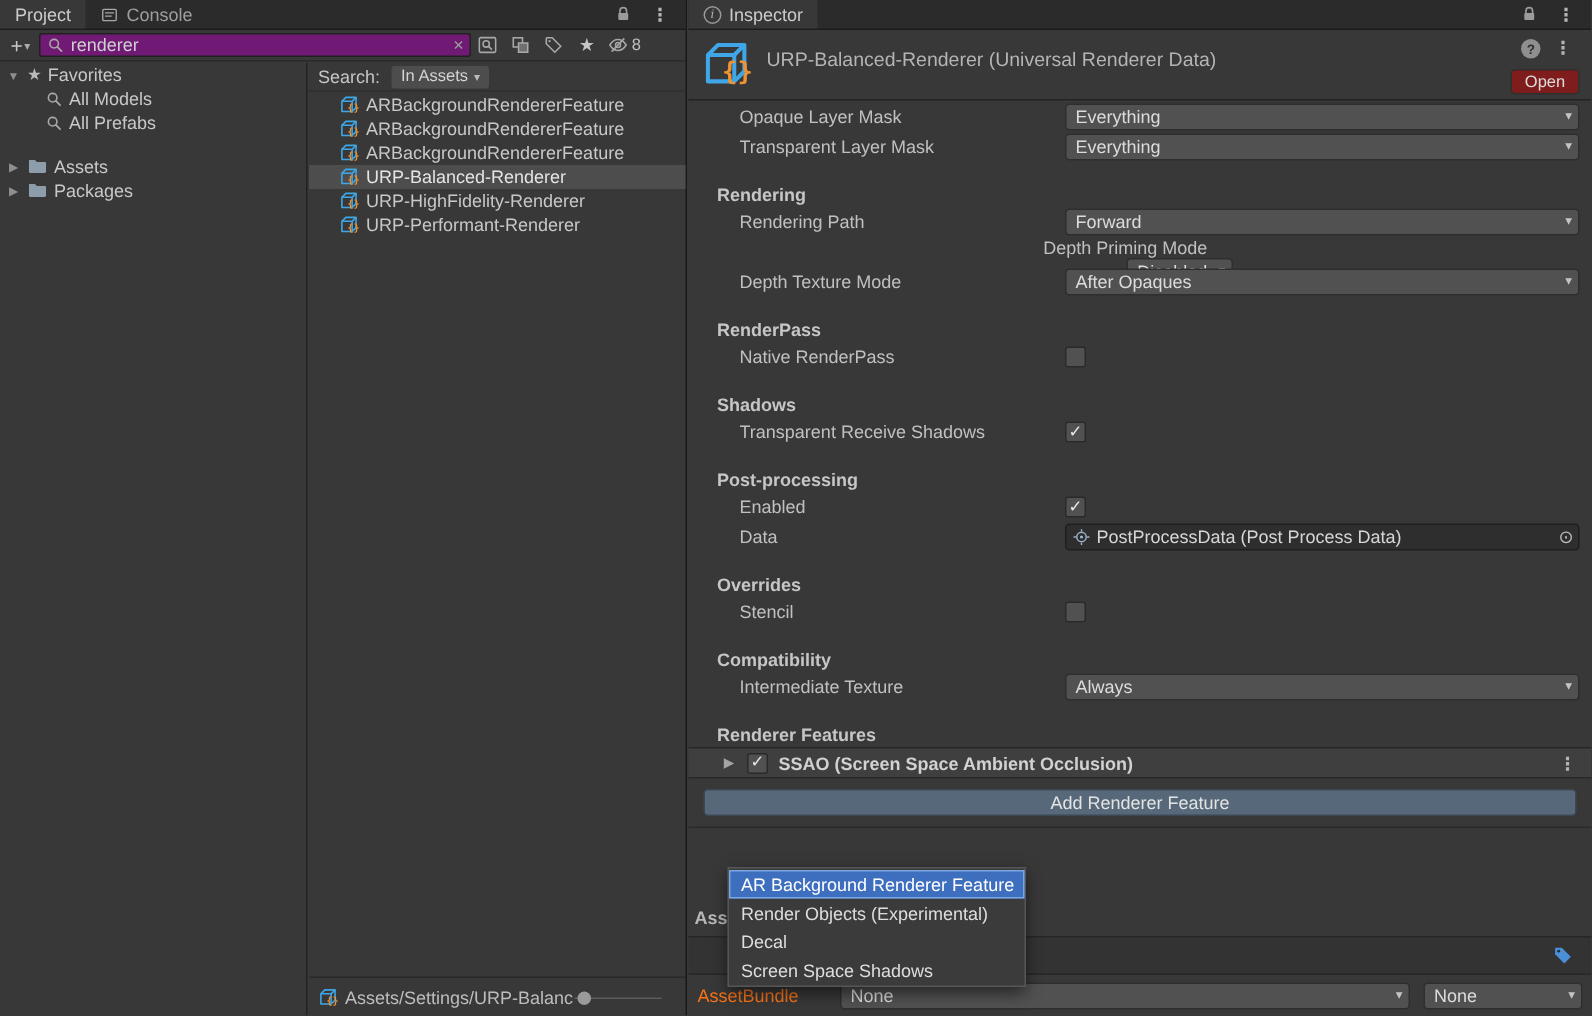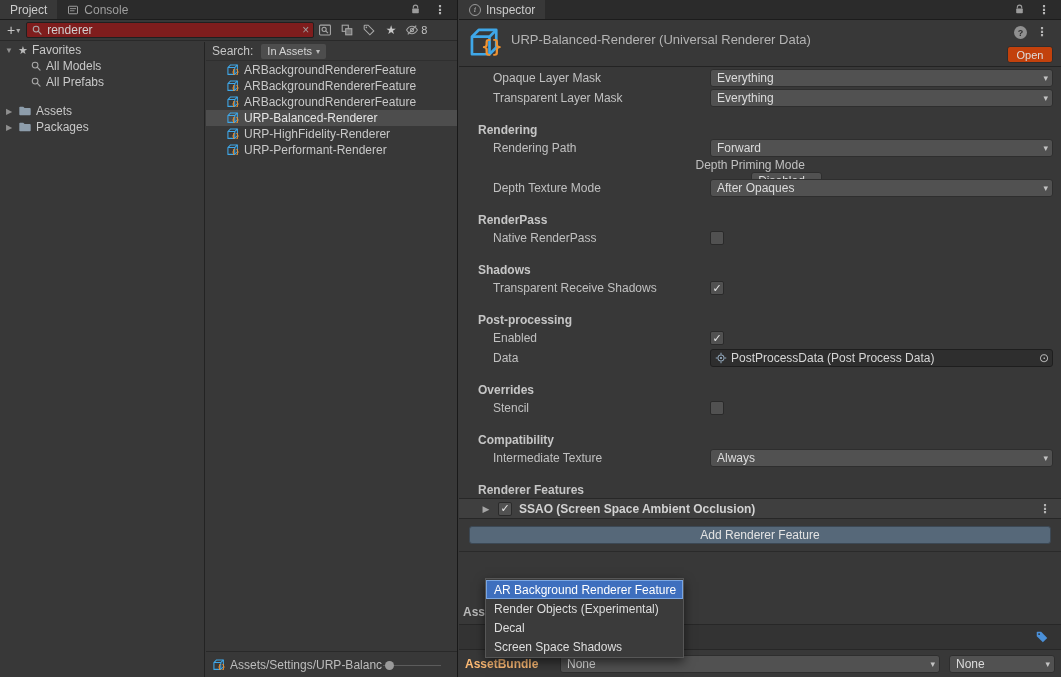--- a/index.html
+++ b/index.html
@@ -34,21 +34,21 @@
         display:flex; align-items:center; justify-content:center; color:#e8e8e8; font-size:11px; line-height:1; }
   .cb .mark { display:none; }
   .cb.checked .mark { display:block; }
 
   
   .project-panel { position:absolute; left:0; top:0; width:458px; height:677px; border-right:1px solid #191919; }
   .pj-toolbar { position:absolute; left:0; top:20px; right:0; height:21px; display:flex; align-items:center;
                 padding:0 3px; border-bottom:1px solid #292929; }
   .plus-btn { display:flex; align-items:center; padding:0 4px; color:#c8c8c8; font-size:14px; }
   .plus-btn .caret { font-size:8px; color:#aaa; margin-left:1px; }
-  .searchfield { width:288px; height:16px; margin-left:2px; background:#7f1d1d; border:1px solid #202020;
+  .searchfield { width:288px; height:16px; margin-left:2px; background:#701a75; border:1px solid #202020;
                  border-radius:2px; display:flex; align-items:center; gap:4px; padding:0 4px; color:#d0d0d0; }
   .searchfield .sf-text { flex:1; overflow:hidden; white-space:nowrap; }
   .searchfield .clear { color:#9d9d9d; }
   .tb-ic { width:22px; height:17px; display:flex; align-items:center; justify-content:center; }
   .tb-star { color:#c6c6c6; font-size:12px; }
   .hidden-count { display:flex; align-items:center; gap:2px; padding:0 3px; font-size:11px; color:#c0c0c0; }
 
   .tree { position:absolute; left:0; top:42px; width:205px; bottom:0; border-right:1px solid #232323; }
   .tree-row { height:16px; display:flex; align-items:center; gap:4px; padding-left:4px; color:#c8c8c8; }
   .tree-row.child { padding-left:30px; }
@@ -73,21 +73,21 @@
   .slider-track { position:absolute; left:0; right:0; top:13px; height:1px; background:#5c5c5c; }
   .slider-knob { position:absolute; left:2px; top:9px; width:9px; height:9px; border-radius:50%; background:#9a9a9a; }
 
   
   .inspector-panel { position:absolute; left:459px; top:0; width:602px; height:677px; background:#383838; }
   .insp-header { position:absolute; top:20px; left:0; right:0; height:47px; border-bottom:1px solid #232323; }
   .insp-icon { position:absolute; left:8px; top:5px; }
   .insp-title { position:absolute; left:52px; top:12px; font-size:13px; color:#b4b4b4; white-space:nowrap; }
   .hdr-help { position:absolute; right:34px; top:6px; }
   .hdr-kebab { position:absolute; right:13px; top:6px; }
-  .open-btn { position:absolute; right:8px; top:26px; width:46px; height:17px; background:#c2410c;
+  .open-btn { position:absolute; right:8px; top:26px; width:46px; height:17px; background:#7f1d1d;
               border:1px solid #2e2e2e; border-radius:3px; color:#dedede; font-size:11px;
               font-family:inherit; display:flex; align-items:center; justify-content:center; }
 
   .insp-content { position:absolute; top:68px; left:0; right:0; }
   .sec-h { height:16px; margin-top:14px; padding-left:19px; display:flex; align-items:center;
            font-weight:bold; color:#c6c6c6; }
   .irow { height:20px; display:flex; align-items:center; padding-left:34px; }
   .irow .lbl { width:217px; color:#c0c0c0; flex:none; white-space:nowrap; overflow:hidden; }
   .irow.indent { padding-left:61px;flex-direction:column; }
   .irow.indent .lbl { width:190px; }
@@ -114,21 +114,21 @@
   .menu-item.highlighted { background:#3e6fbe; box-shadow:inset 0 0 0 1px #7aa6e2; color:#ffffff; }
 
   .insp-footer { position:absolute; left:0; right:0; bottom:0; height:77px; }
   .labels-h { position:absolute; left:4px; top:2px; height:20px; display:flex; align-items:center;
               font-weight:bold; color:#b8b8b8; }
   .preview-strip { position:absolute; left:0; right:0; top:24px; height:26px; background:#333333;
                    border-top:1px solid #272727; border-bottom:1px solid #272727; }
   .preview-strip .tag-right { position:absolute; right:12px; top:5px; }
   .bundle-row { position:absolute; left:0; right:0; top:50px; bottom:0; display:flex; align-items:center;
                 gap:9px; padding:0 6px; }
-  .bundle-row .b-lbl { width:86px; flex:none; color:#fdba74;font-weight:bold; }
+  .bundle-row .b-lbl { width:86px; flex:none; color:#f97316; }
   .bundle-row .dd.grow { flex:1; }
   .bundle-row .dd.variant { width:106px; flex:none; }
 </style>
 </head>
 <body>
 
 <svg width="0" height="0" style="position:absolute" aria-hidden="true">
   <defs>
     <symbol id="i-renderer" viewBox="0 0 16 16">
       <path d="M2.2 5.2 L5.2 2.2 H13 V10 L10 13 H2.2 Z" fill="none" stroke="#3fa7e8" stroke-width="1.2" stroke-linejoin="round"></path>

